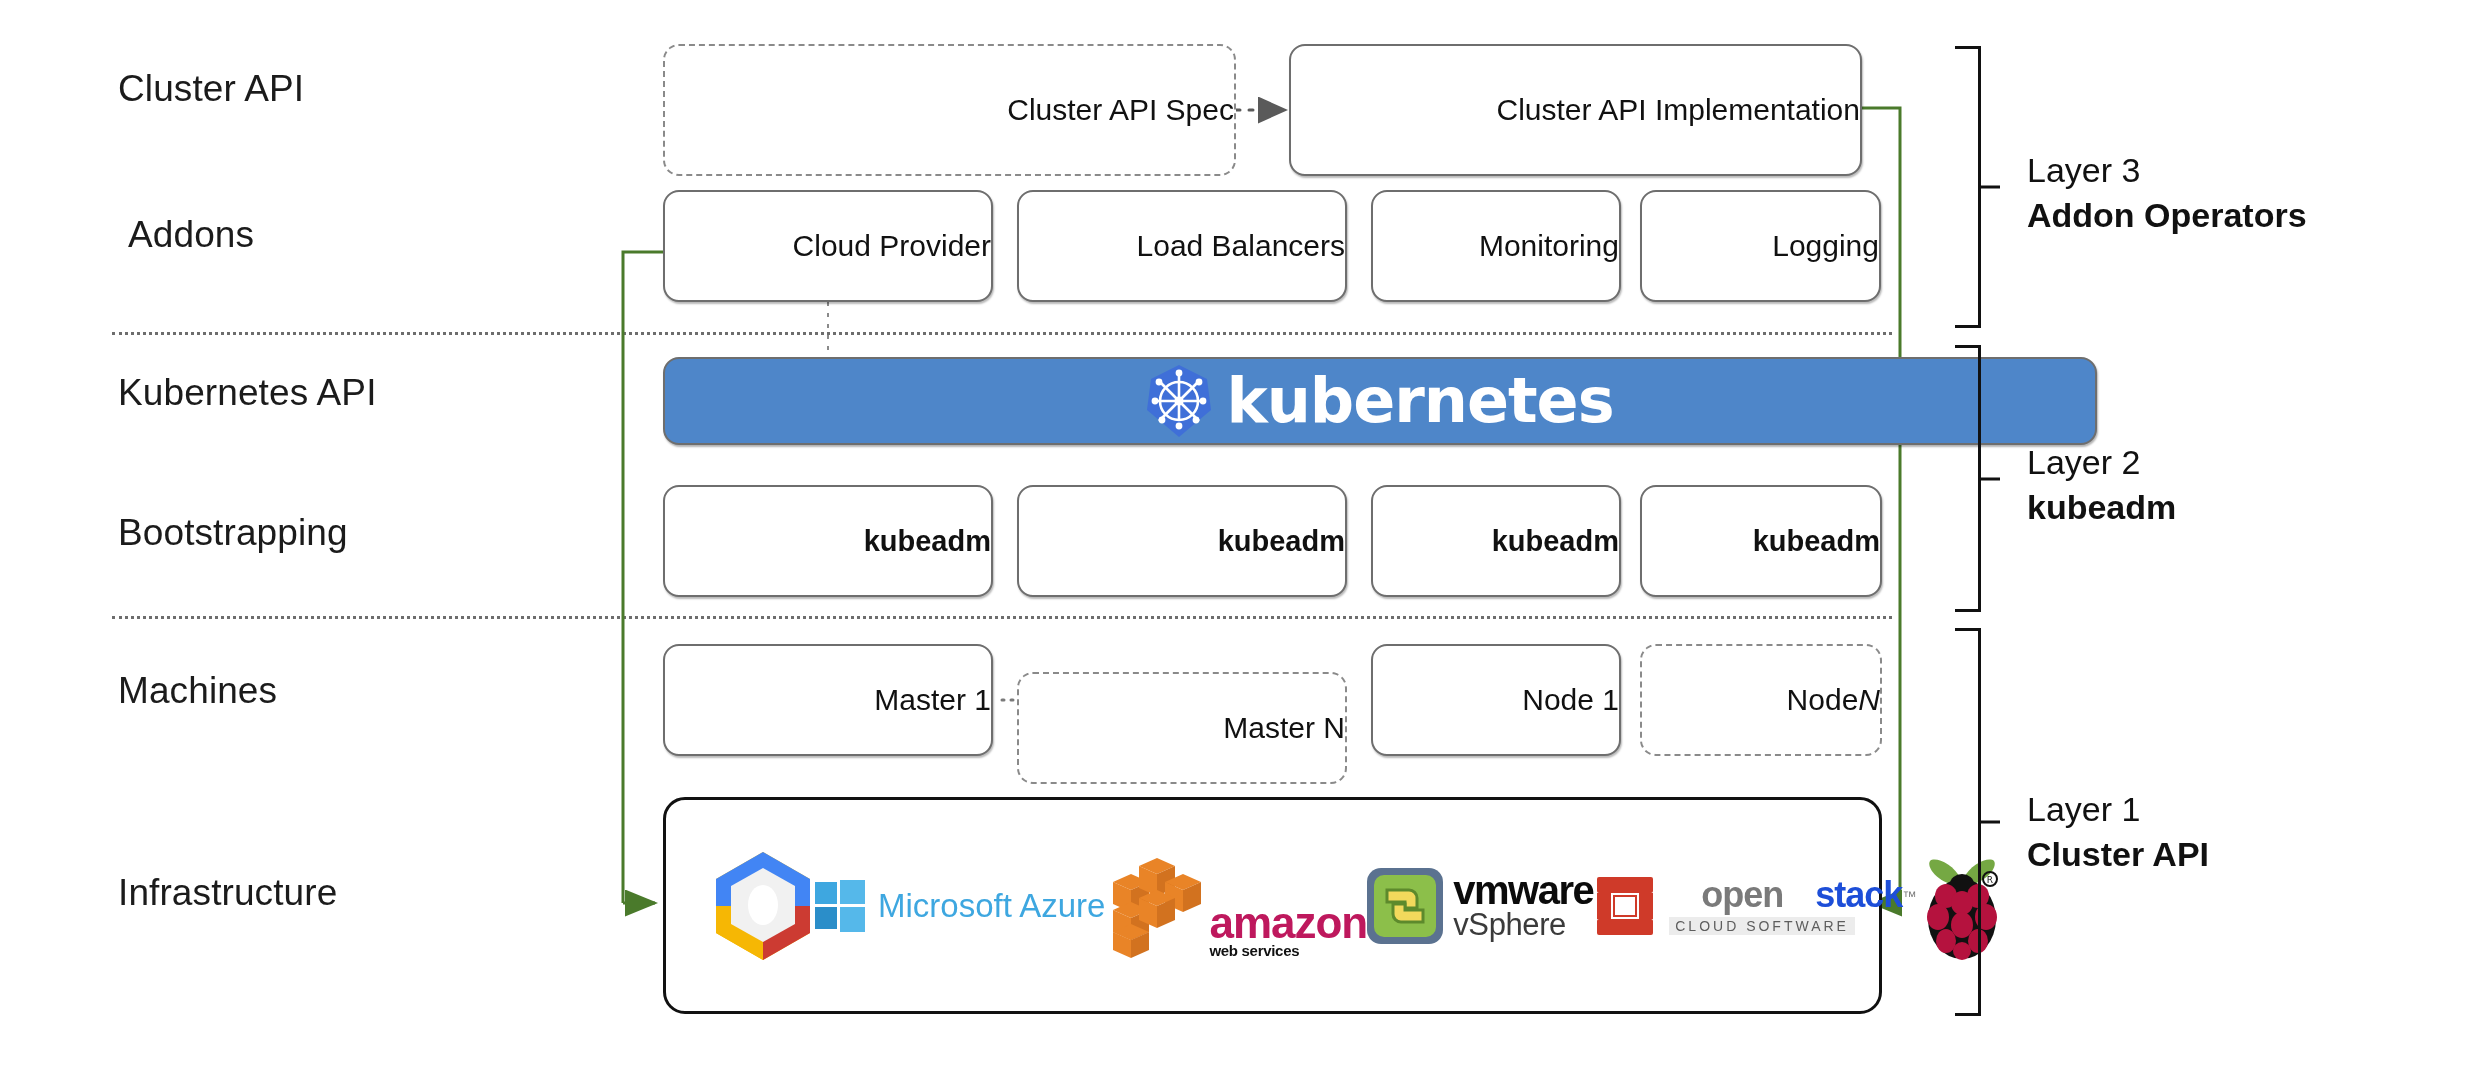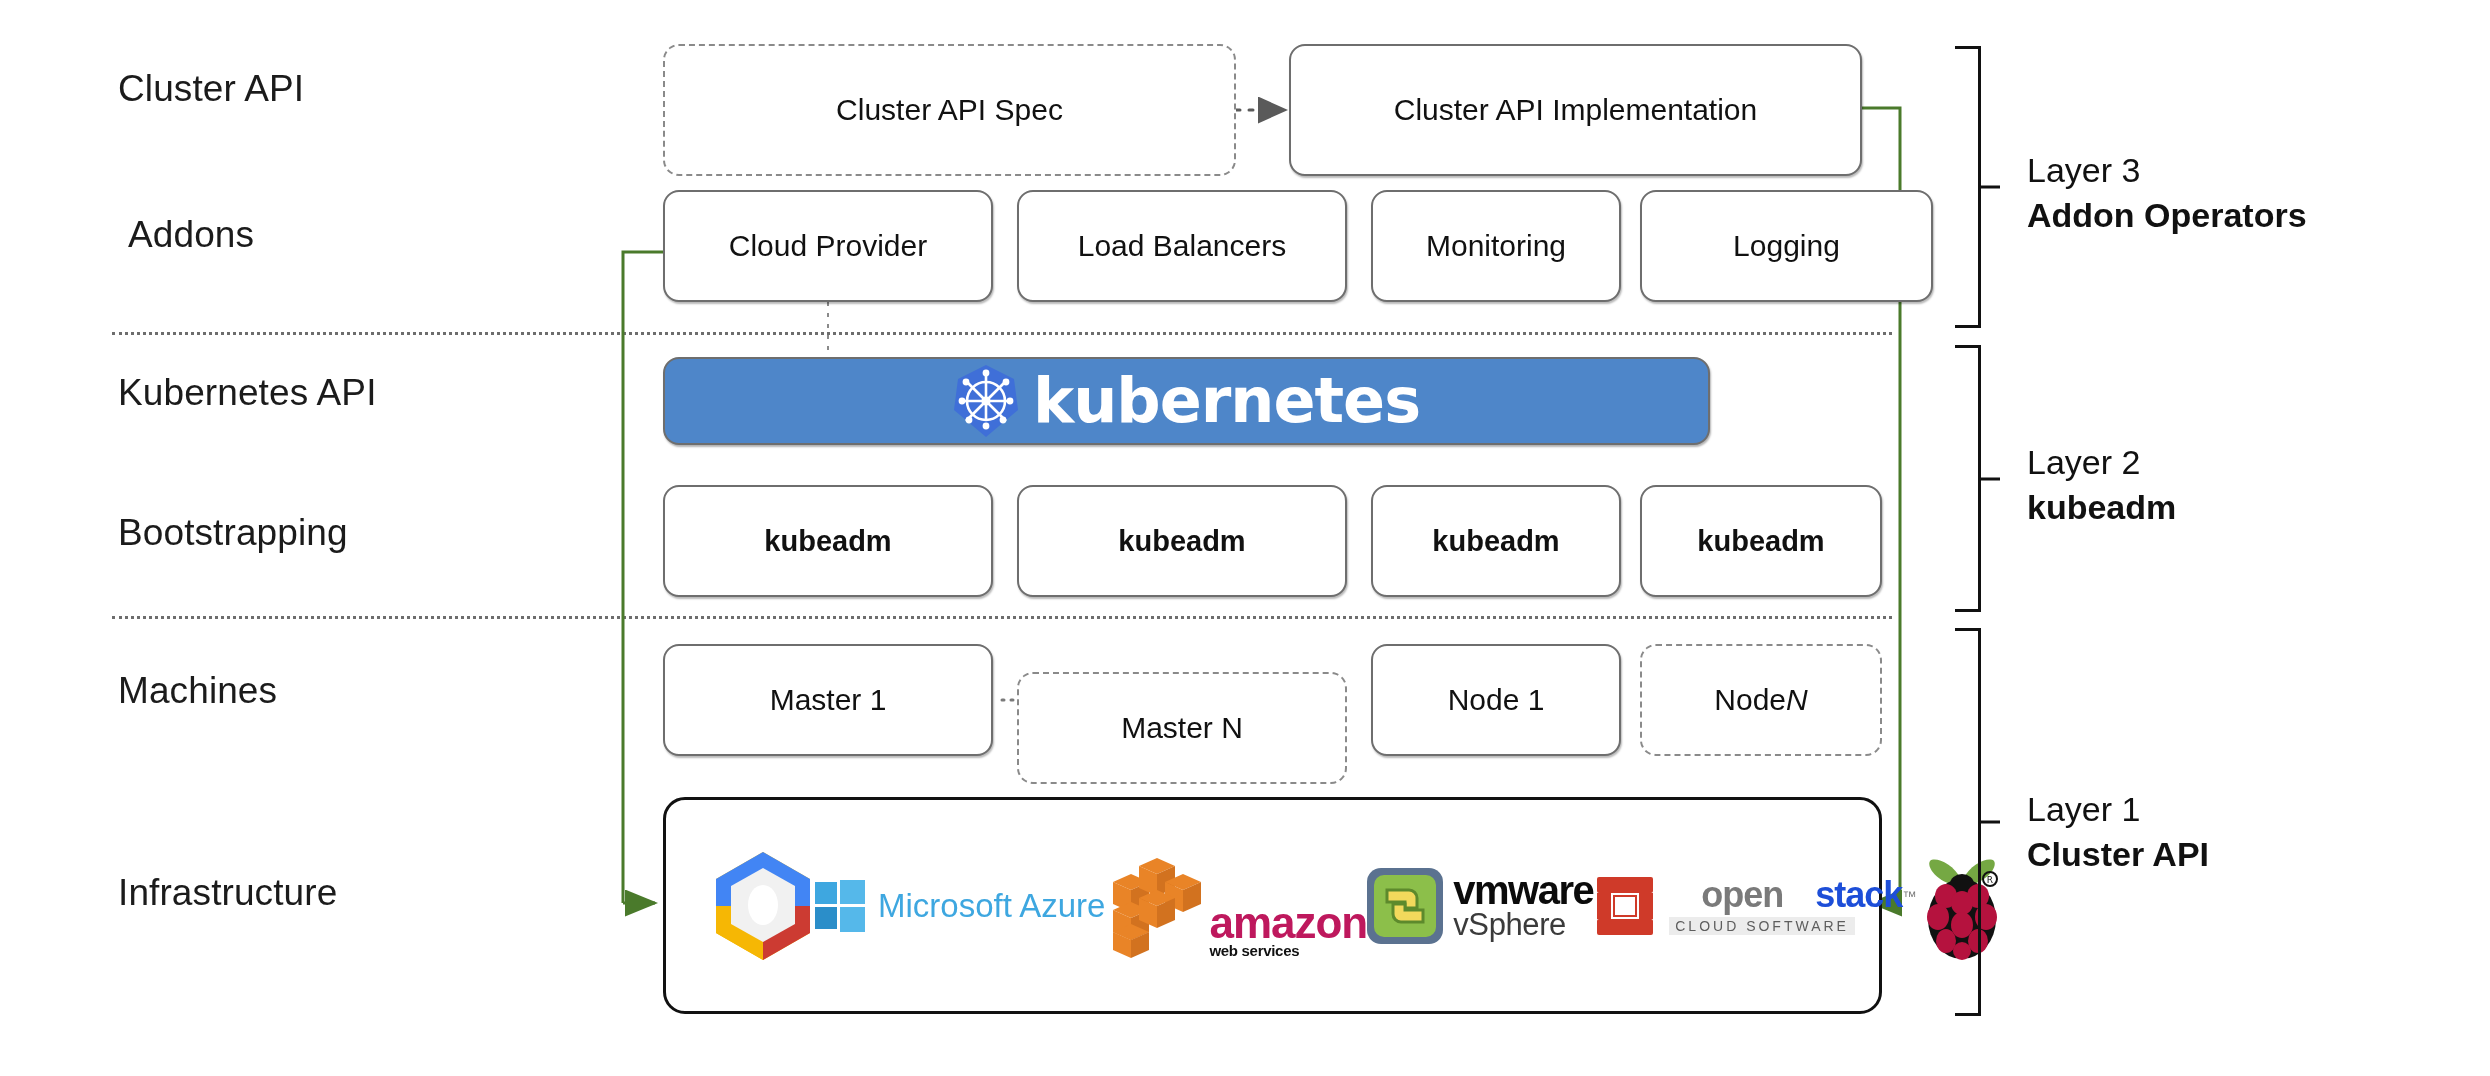--- a/index.html
+++ b/index.html
@@ -30,21 +30,21 @@
 
   
   .node {
     position: absolute;
     box-sizing: border-box;
     background: #ffffff;
     border: 2px solid #6e6e6e;
     border-radius: 16px;
     display: flex;
     align-items: center;
-    justify-content: center;
+    justify-content: flex-end;
     font-size: 30px;
     color: #111;
     text-align: center;
     box-shadow: 1px 2px 2px rgba(0,0,0,.28);
   }
   .node.dashed {
     border-style: dashed;
     border-color: #8a8a8a;
     border-width: 2px;
     box-shadow: none;
@@ -208,25 +208,25 @@
 
   <div class="node" style="left:663px; top:190px; width:330px; height:112px;">
     <span>Cloud Provider</span>
   </div>
   <div class="node" style="left:1017px; top:190px; width:330px; height:112px;">
     <span>Load Balancers</span>
   </div>
   <div class="node" style="left:1371px; top:190px; width:250px; height:112px;">
     <span>Monitoring</span>
   </div>
-  <div class="node" style="left:1640px; top:190px; width:293px; height:112px;">
+  <div class="node" style="left:1640px; top:190px; width:241px; height:112px;">
     <span>Logging</span>
   </div>
 
-  <div class="k8s-banner" style="left:663px; top:357px; width:1047px; height:88px;">
+  <div class="k8s-banner" style="left:663px; top:357px; width:1434px; height:88px;">
     <div class="k8s-inner">
       <svg width="66" height="74" viewBox="0 0 66 74">
         <polygon points="33,1 61,15 65,46 33,73 1,46 5,15" fill="#3f6fd8"></polygon>
         <g stroke="#ffffff" stroke-width="2.6" fill="none">
           <circle cx="33" cy="37" r="19"></circle>
           <circle cx="33" cy="37" r="4.6" fill="#ffffff" stroke="none"></circle>
           <line x1="33" y1="9" x2="33" y2="56"></line>
           <line x1="13" y1="17" x2="53" y2="57"></line>
           <line x1="53" y1="17" x2="13" y2="57"></line>
           <line x1="10" y1="37" x2="56" y2="37"></line>

